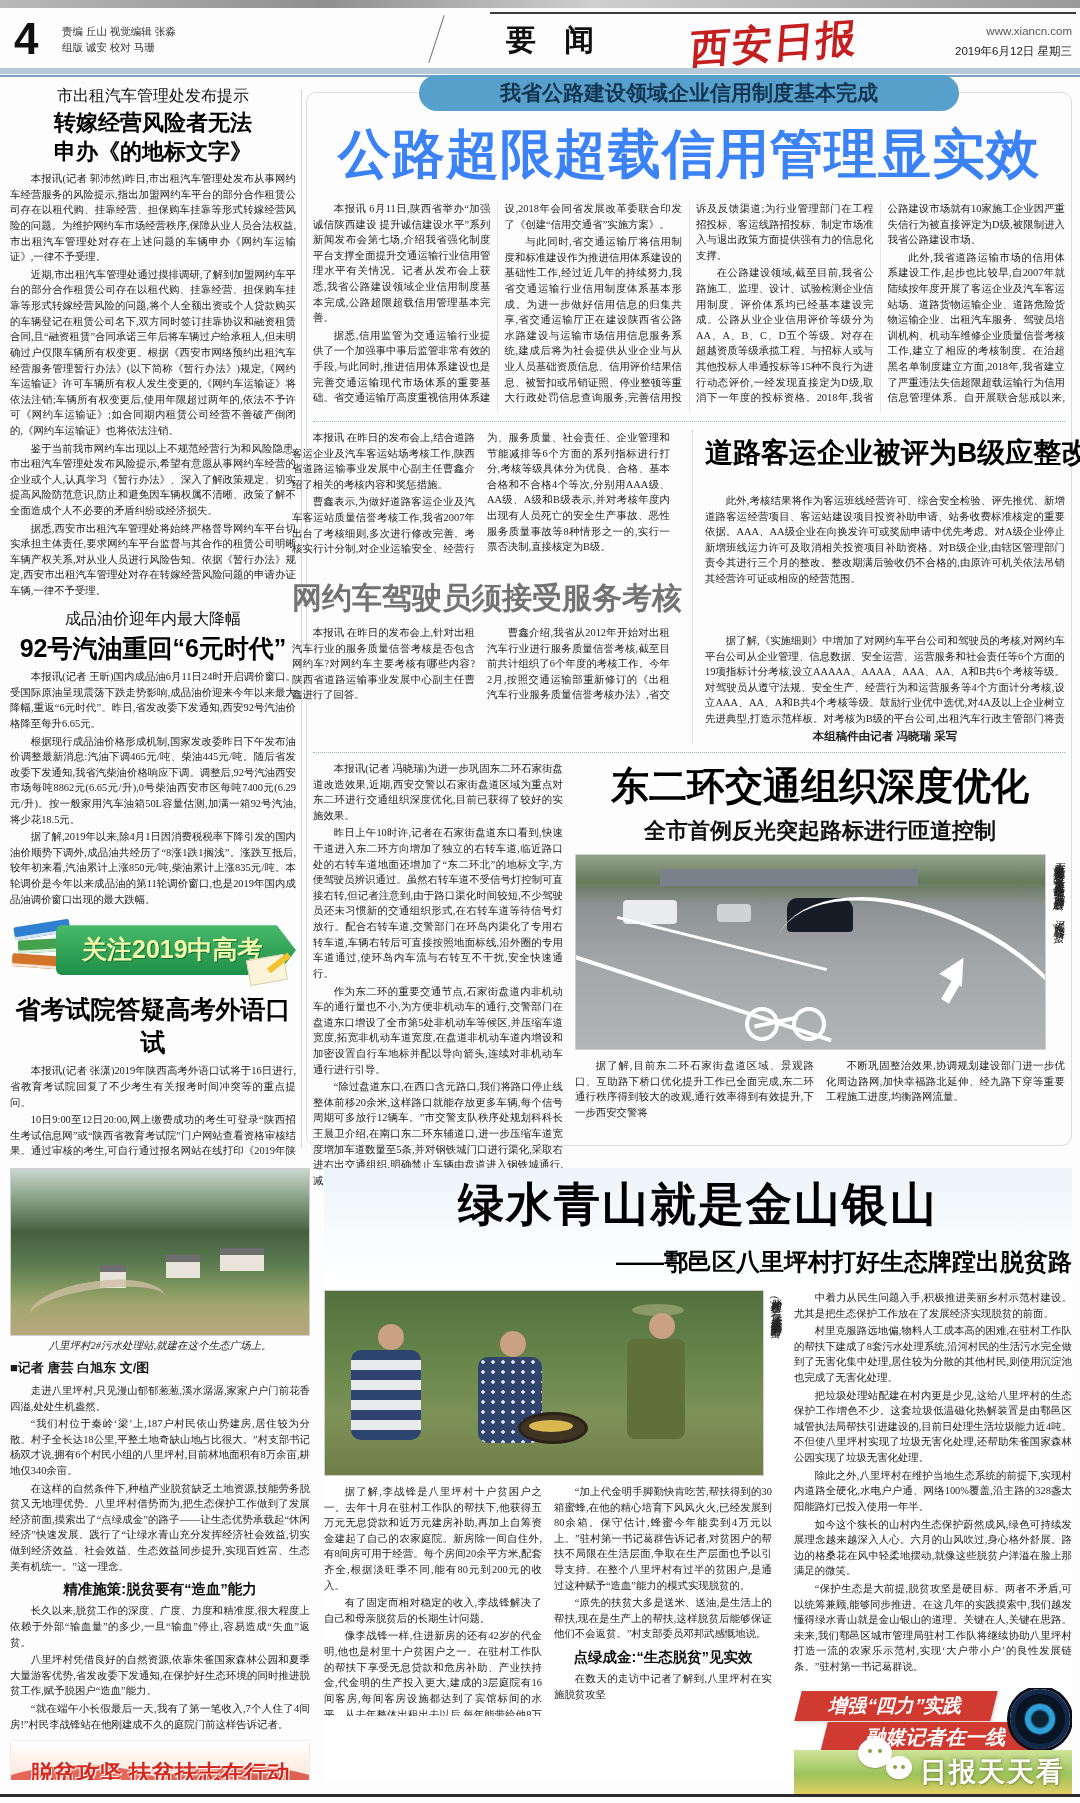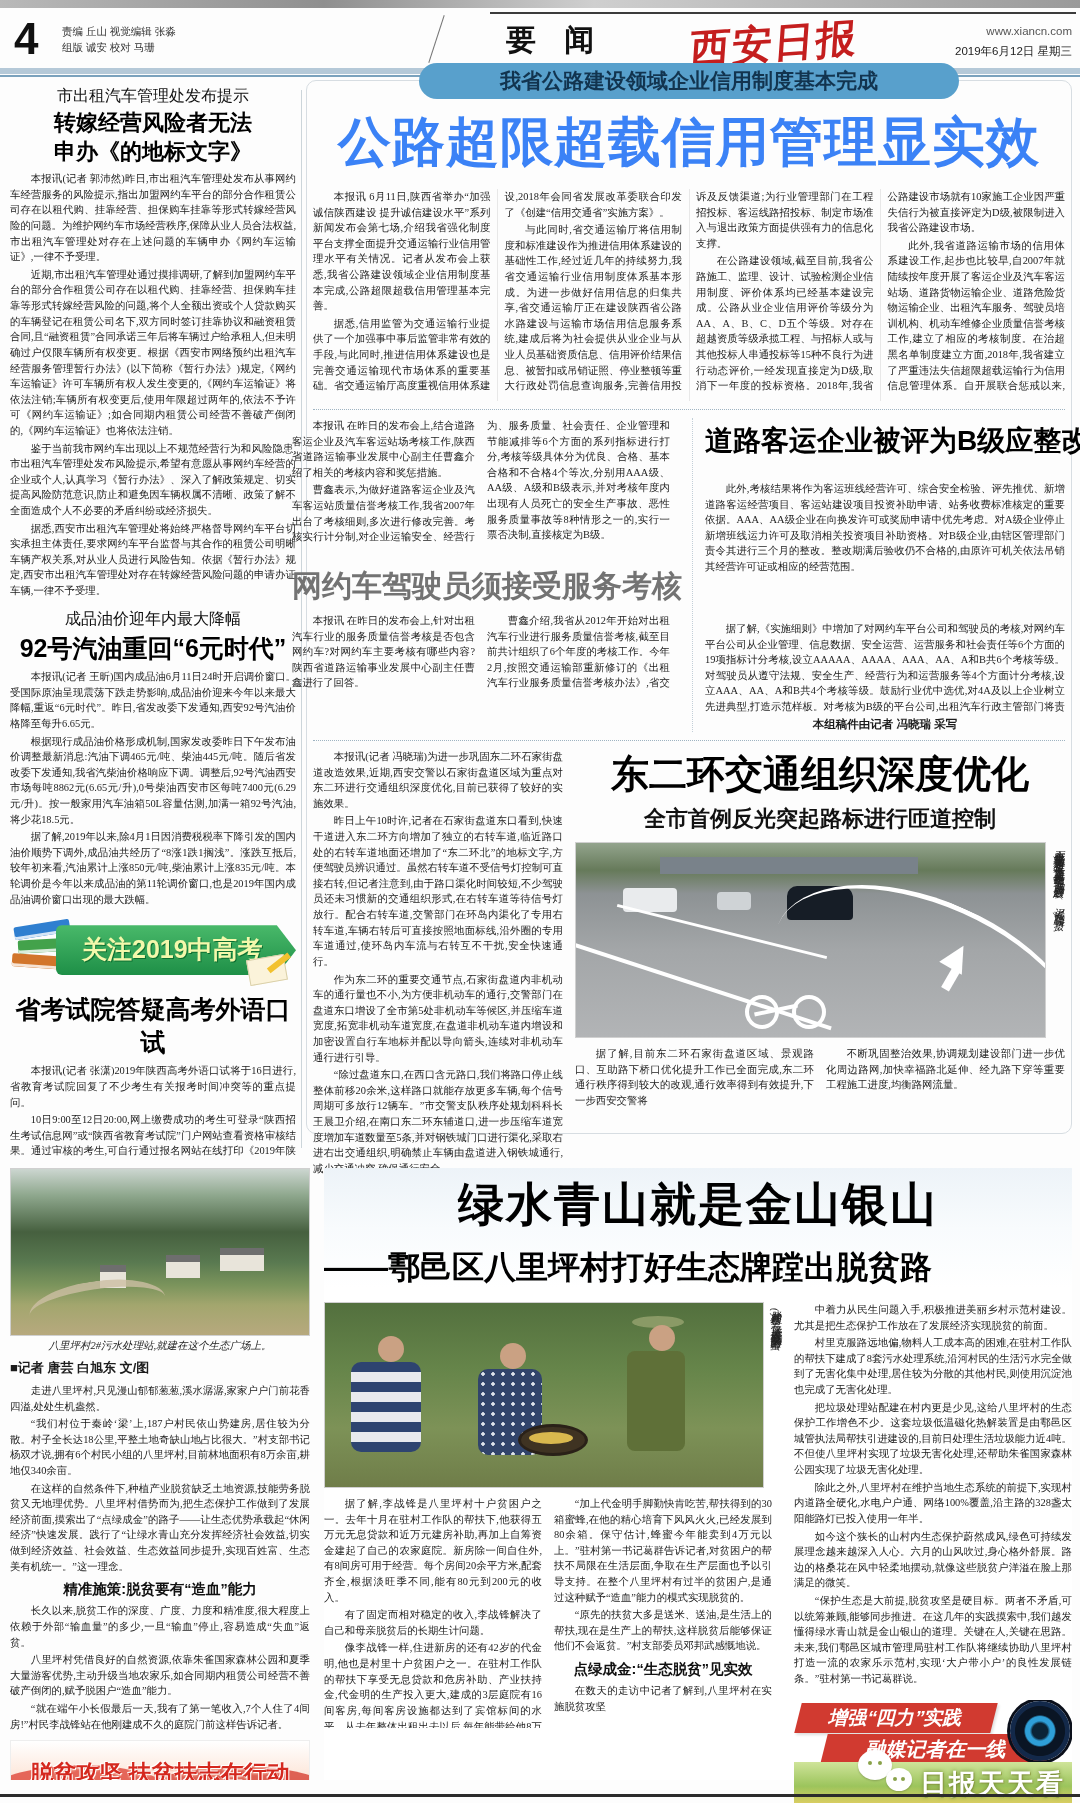--- a/index.html
+++ b/index.html
@@ -37,21 +37,21 @@
       clip-path:polygon(0 0,92% 0,100% 50%,92% 100%,0 100%);border-radius:6px;}
   .exam-text{position:absolute;left:72px;top:16px;font-size:25px;font-weight:900;color:#f3f8ab;z-index:2;
       font-family:"Liberation Sans","DejaVu Sans",sans-serif;text-shadow:1px 1px 0 #0c6e30;}
   .books i{position:absolute;display:block;height:13px;border-radius:2px;box-shadow:inset 0 -3px 0 #ffffffcc;}
   .b1{width:56px;background:#2f7fd0;top:6px;left:4px;transform:rotate(-9deg);}
   .b2{width:58px;background:#43a24b;top:22px;left:8px;transform:rotate(-3deg);}
   .b3{width:54px;background:#d2752b;top:38px;left:2px;transform:rotate(4deg);}
   .pencil{position:absolute;right:10px;bottom:0;width:36px;height:24px;background:#fbf3da;border:1px solid #d9cfa8;transform:rotate(-10deg);z-index:3;}
   .pencil:after{content:"";position:absolute;right:-8px;top:4px;width:26px;height:6px;background:#f2c12e;transform:rotate(-28deg);}
   
-  .mainbox{position:absolute;left:306px;top:80px;width:766px;height:1054px;border:1px solid #d7dde2;border-radius:10px;padding:0 6px;box-sizing:border-box;}
+  .mainbox{position:absolute;left:306px;top:92px;width:766px;height:1054px;border:1px solid #d7dde2;border-radius:10px;padding:0 6px;box-sizing:border-box;}
   .main-banner{position:relative;top:-18px;margin:0 auto;width:540px;height:36px;background:#58a0cc;border-radius:18px;
       text-align:center;line-height:36px;font-size:21px;font-weight:900;color:#12344f;font-family:"Liberation Sans","DejaVu Sans",sans-serif;}
   .main-headline{margin-top:-10px;text-align:center;font-size:53px;font-weight:900;letter-spacing:1px;color:#3b82f6;
       font-family:"Liberation Sans","DejaVu Sans",sans-serif;white-space:nowrap;}
   .cols4{margin-top:10px;height:212px;column-count:4;column-gap:14px;column-fill:auto;column-rule:1px solid #e8e8e8;overflow:hidden;}
   .dotsep{border-top:1px dotted #9fb4c2;margin:8px 0;}
   .rowA{display:flex;gap:22px;justify-content:flex-end;}
   .rowA-left{width:378px;flex:none;}
   .rowA-right{width:360px;flex:none;border-left:1px dotted #c3cfd8;padding-left:12px;}
   .cols2{column-count:2;column-gap:12px;column-fill:auto;overflow:hidden;}
@@ -102,21 +102,21 @@
   .pan{position:absolute;left:44%;top:66%;width:64px;height:26px;border-radius:50%;background:#3f3categorized322;background:#3f3322;border:3px solid #2a2118;}
   .pan:after{content:"";position:absolute;left:8px;top:5px;width:44px;height:12px;border-radius:50%;background:#d9b84e;}
   
   .feature{position:absolute;left:10px;top:1168px;width:1062px;height:612px;display:flex;gap:14px;}
   .f-col1{width:300px;flex:none;overflow:hidden;}
   .f-cap{font-style:italic;font-size:10.5px;text-align:center;margin:3px 0 6px;color:#222;}
   .f-byline{font-size:13px;font-weight:900;margin:2px 0 6px;font-family:"Liberation Sans","DejaVu Sans",sans-serif;}
   .f-subhead{font-size:14.5px;font-weight:900;text-align:center;margin:6px 0 4px;color:#111;font-family:"Liberation Sans","DejaVu Sans",sans-serif;}
   .f-right{flex:1;background:linear-gradient(180deg,#edf3f8 0%,#f8fbfd 60px,#ffffff 120px);}
   .f-head{font-size:46px;font-weight:900;text-align:center;letter-spacing:2px;color:#000;white-space:nowrap;margin-top:6px;}
-  .f-sub{font-size:32px;font-weight:900;text-align:left;margin:10px 0 12px;color:#000;white-space:nowrap;}
+  .f-sub{font-size:24px;font-weight:900;text-align:right;margin:10px 0 12px;color:#000;white-space:nowrap;}
   .f-grid{display:flex;gap:12px;}
   .f-mid{width:458px;flex:none;}
   .f-photo-row{display:flex;gap:5px;}
   .f-two{display:flex;gap:12px;margin-top:8px;}
   .f-colA,.f-colB{width:218px;overflow:hidden;height:232px;}
   .f-col4{flex:1;overflow:hidden;}
   .f-col4-text{height:392px;overflow:hidden;}
   
   .poverty-banner{position:relative;height:68px;margin-top:8px;background:linear-gradient(180deg,#ffffff 0%,#fdeadf 45%,#f6cab4 100%);overflow:hidden;border:1px solid #eee;}
   .poverty-banner:before{content:"";position:absolute;left:-40px;bottom:-46px;width:220px;height:90px;border-radius:50%;background:#e2584a;opacity:.9;}
@@ -284,21 +284,21 @@
       <div class="f-cap">八里坪村2#污水处理站,就建在这个生态广场上。</div>
       <div class="f-byline">■记者 唐芸 白旭东 文/图</div>
       <div>
           <p>走进八里坪村,只见漫山郁郁葱葱,溪水潺潺,家家户户门前花香四溢,处处生机盎然。</p>
           <p>“我们村位于秦岭‘梁’上,187户村民依山势建房,居住较为分散。村子全长达18公里,平整土地奇缺山地占比很大。”村支部书记杨双才说,拥有6个村民小组的八里坪村,目前林地面积有8万余亩,耕地仅340余亩。</p>
           <p>在这样的自然条件下,种植产业脱贫缺乏土地资源,技能劳务脱贫又无地理优势。八里坪村借势而为,把生态保护工作做到了发展经济前面,摸索出了“点绿成金”的路子——让生态优势承载起“休闲经济”快速发展。践行了“让绿水青山充分发挥经济社会效益,切实做到经济效益、社会效益、生态效益同步提升,实现百姓富、生态美有机统一。”这一理念。</p>
         </div>
       <div class="f-subhead">精准施策:脱贫要有“造血”能力</div>
       <div>
           <p>长久以来,脱贫工作的深度、广度、力度和精准度,很大程度上依赖于外部“输血量”的多少,一旦“输血”停止,容易造成“失血”返贫。</p>
-          <p>八里坪村凭借良好的自然资源,依靠朱雀国家森林公园和夏季大量游客优势,主动升级当地农家乐,如合同期内租赁公司经营不善破产倒闭的,赋予脱困户“造血”能力。</p>
+          <p>八里坪村凭借良好的自然资源,依靠朱雀国家森林公园和夏季大量游客优势,省发改委下发通知,在保护好生态环境的同时推进脱贫工作,赋予脱困户“造血”能力。</p>
           <p>“就在端午小长假最后一天,我有了第一笔收入,7个人住了4间房!”村民李战锋站在他刚建成不久的庭院门前这样告诉记者。</p>
         </div>
       <div class="poverty-banner">
         <div class="poverty-text">脱贫攻坚 扶贫扶志在行动</div>
       </div>
     </div>
 
     <div class="f-right">
       <div class="f-head sans">绿水青山就是金山银山</div>
       <div class="f-sub sans">——鄠邑区八里坪村打好生态牌蹚出脱贫路</div>

